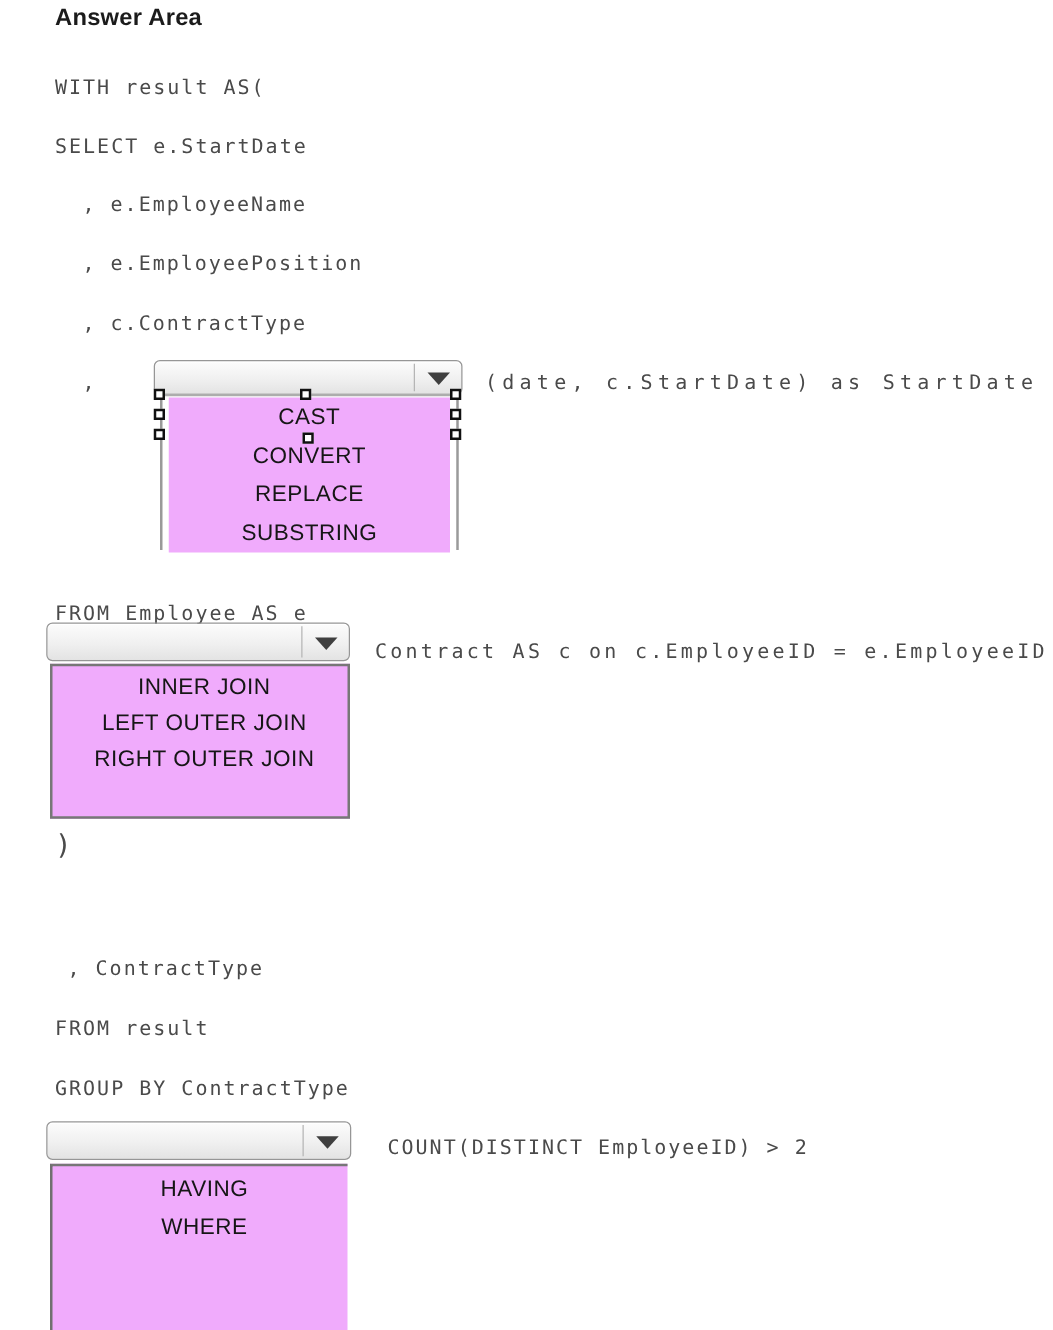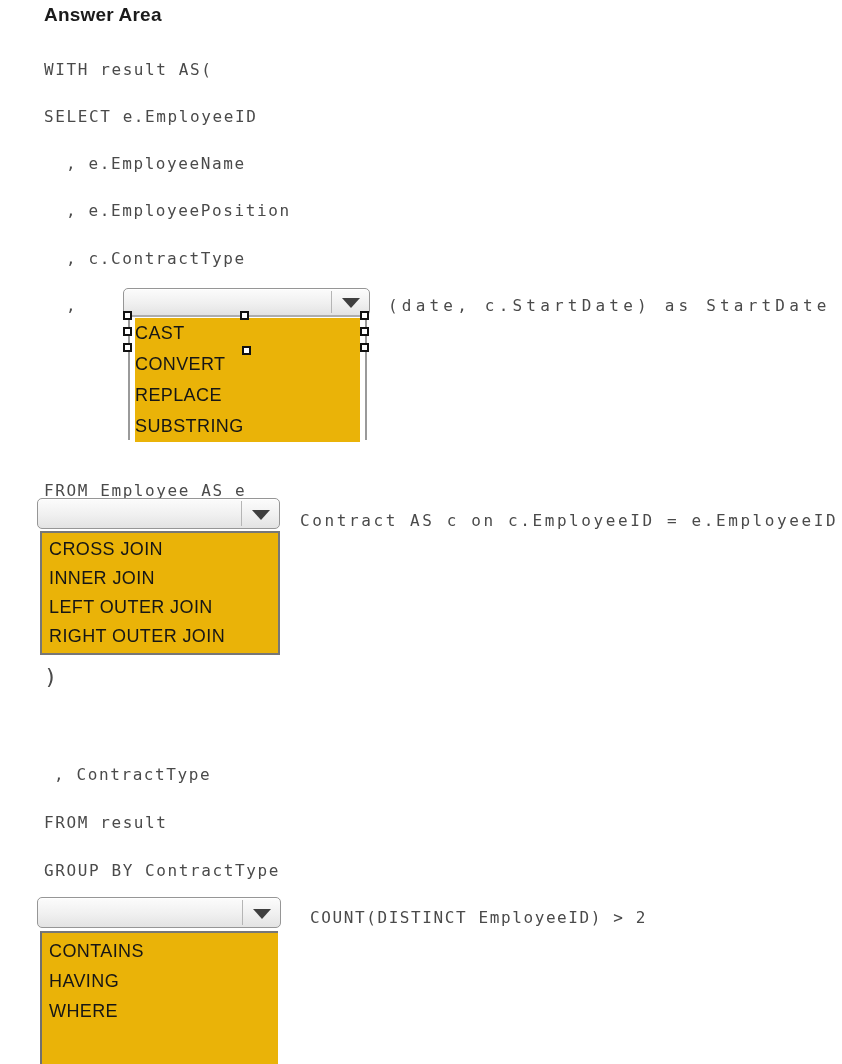--- a/index.html
+++ b/index.html
@@ -31,21 +31,21 @@
   }
   .combo-sep{
     position:absolute;right:37px;top:2px;bottom:2px;width:1px;background:#b5b5b5;
   }
   .combo-arrow{
     position:absolute;right:9px;top:50%;margin-top:-4px;
     width:0;height:0;border-left:9px solid transparent;
     border-right:9px solid transparent;border-top:10px solid #3f3f3f;
   }
   
-  .list{position:absolute;box-sizing:border-box;background:#eab308;}
+  .list{position:absolute;box-sizing:border-box;background:#f0abfc;text-align:center;}
   .opt{
     font-family:"Liberation Sans",sans-serif;font-size:18px;color:#161616;
     letter-spacing:.4px;white-space:pre;
   }
   .list1{left:99px;top:318px;width:225px;}
   .list1 .opt{line-height:31px;}
   .list2{
     left:4px;top:531px;width:240px;height:124px;
     border:2px solid #777777;padding:2px 0 0 7px;
   }
@@ -66,21 +66,21 @@
   }
 </style>
 </head>
 <body>
 
 <div class="canvas">
 
   <div class="title">Answer Area</div>
 
   <div class="code" style="left:8px;top:60px">WITH result AS(</div>
-  <div class="code" style="left:8px;top:107px">SELECT e.EmployeeID</div>
+  <div class="code" style="left:8px;top:107px">SELECT e.StartDate</div>
   <div class="code" style="left:30px;top:154px">, e.EmployeeName</div>
   <div class="code" style="left:30px;top:201px">, e.EmployeePosition</div>
   <div class="code" style="left:30px;top:249px">, c.ContractType</div>
   <div class="code" style="left:30px;top:296px">,</div>
   <div class="code" style="left:352px;top:296px;letter-spacing:4.2px">(date, c.StartDate) as StartDate</div>
   <div class="code" style="left:8px;top:481px">FROM Employee AS e</div>
   <div class="code" style="left:264px;top:511px;letter-spacing:2.6px">Contract AS c on c.EmployeeID = e.EmployeeID</div>
   <div class="code big" style="left:8px;top:664px">)</div>
   <div class="code" style="left:18px;top:765px">, ContractType</div>
   <div class="code" style="left:8px;top:813px">FROM result</div>
@@ -113,31 +113,29 @@
   <div class="handle" style="left:206px;top:346px"></div>
   <div class="handle" style="left:324px;top:343px"></div>
 
   <div class="combo" style="left:1px;top:498px;width:243px;height:31px">
     <span class="combo-value"></span>
     <span class="combo-sep"></span>
     <span class="combo-arrow"></span>
   </div>
 
   <div class="list list2">
-    <div class="opt">CROSS JOIN</div>
     <div class="opt">INNER JOIN</div>
     <div class="opt">LEFT OUTER JOIN</div>
     <div class="opt">RIGHT OUTER JOIN</div>
   </div>
 
   <div class="combo" style="left:1px;top:897px;width:244px;height:31px">
     <span class="combo-value"></span>
     <span class="combo-sep"></span>
     <span class="combo-arrow"></span>
   </div>
 
   <div class="list list3">
-    <div class="opt">CONTAINS</div>
     <div class="opt">HAVING</div>
     <div class="opt">WHERE</div>
   </div>
 
 </div>
 
 </body></html>

